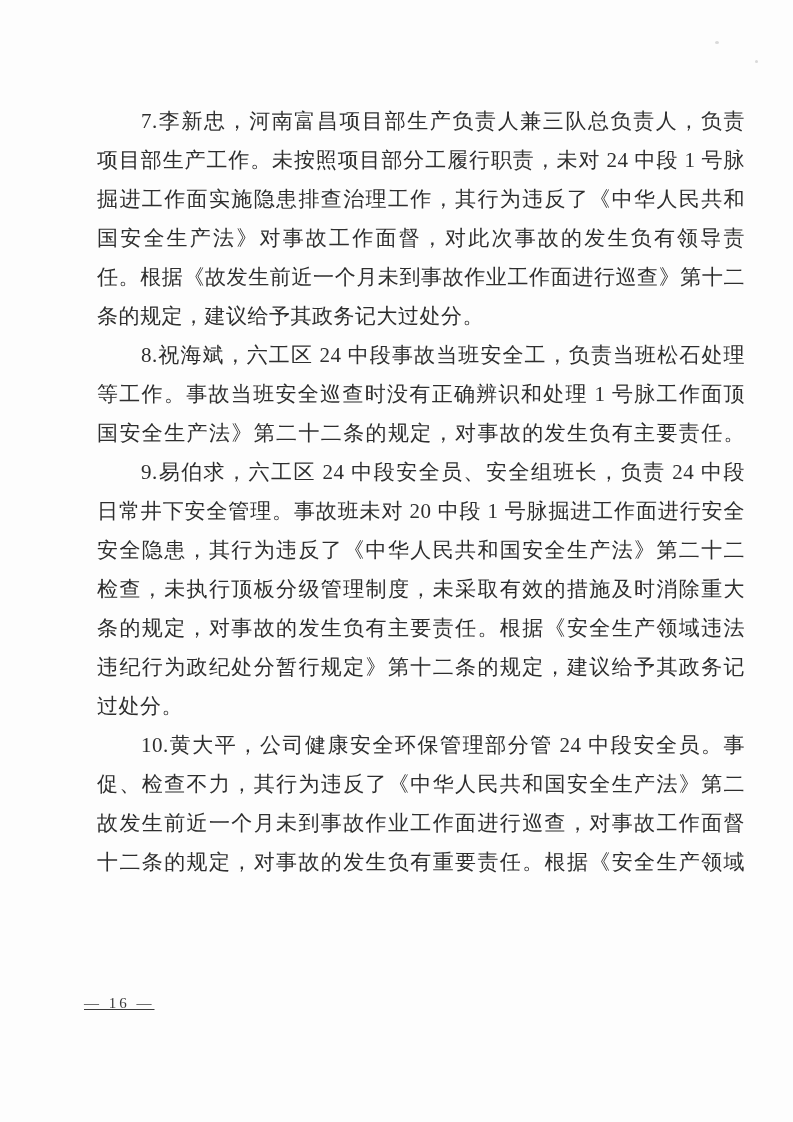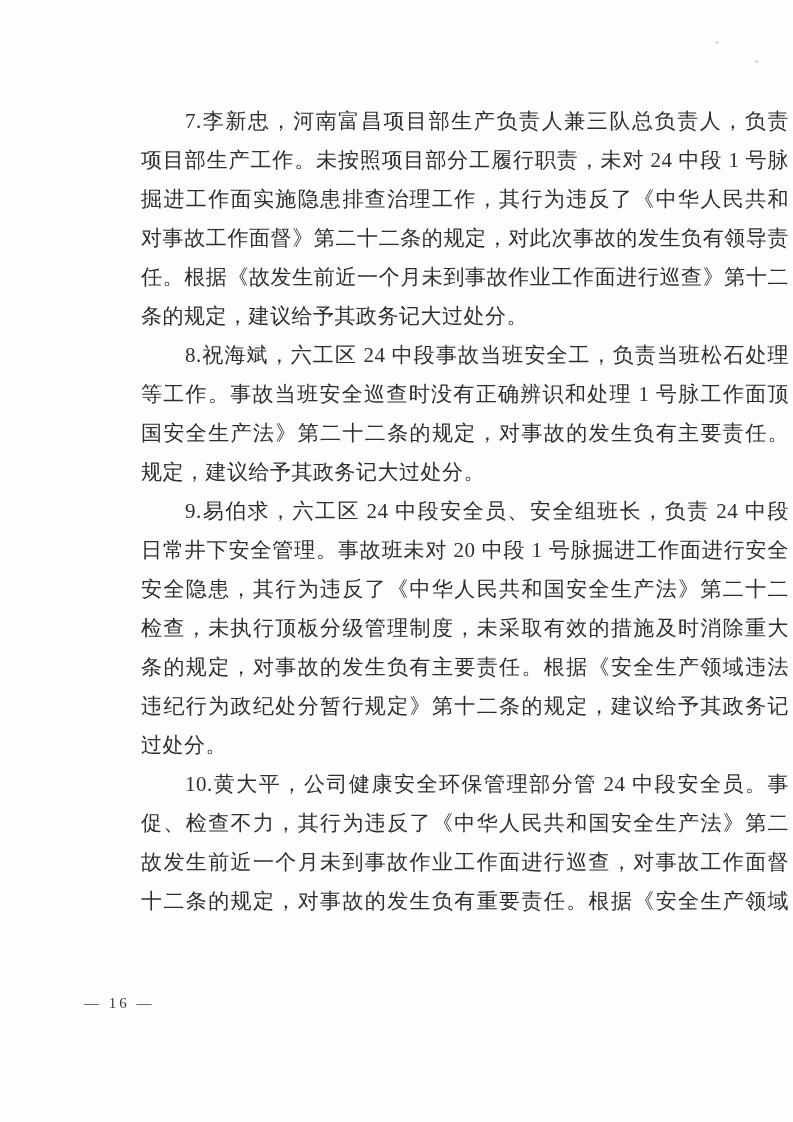--- a/index.html
+++ b/index.html
@@ -17,21 +17,20 @@
   }
   .text-block {
     position: absolute;
     left: 97px;
     top: 102px;
     width: 648px;
     color: #2e2e2e;
     font-size: 21px;
     line-height: 39px;
     letter-spacing: 0.5px;
-    margin-left: 44px;
   }
   .paragraph {
     margin: 0;
     padding: 0;
   }
   .line {
     height: 39px;
     text-align: justify;
     text-align-last: justify;
     white-space: nowrap;
@@ -44,20 +43,21 @@
     text-align-last: left;
   }
   .page-number {
     position: absolute;
     left: 84px;
     top: 995px;
     font-size: 15px;
     letter-spacing: 3px;
     color: #3a3a3a;
     white-space: nowrap;
+    text-decoration: underline;
   }
   .speck {
     position: absolute;
     background: #d9d9d9;
     border-radius: 50%;
   }
   .speck.s1 { left: 715px; top: 41px;  width: 4px; height: 3px; }
   .speck.s2 { left: 755px; top: 60px;  width: 3px; height: 3px; }
 </style>
 </head>
@@ -67,30 +67,29 @@
 
   <div class="speck s1"></div>
   <div class="speck s2"></div>
 
   <div class="text-block">
 
     <div class="paragraph">
       <div class="line indent">7.李新忠，河南富昌项目部生产负责人兼三队总负责人，负责</div>
       <div class="line">项目部生产工作。未按照项目部分工履行职责，未对 24 中段 1 号脉</div>
       <div class="line">掘进工作面实施隐患排查治理工作，其行为违反了《中华人民共和</div>
-      <div class="line">对事故工作面督》第二十二条的规定，对此次事故的发生负有领导责</div>
+      <div class="line">国安全生产法》对事故工作面督，对此次事故的发生负有领导责</div>
       <div class="line">任。根据《故发生前近一个月未到事故作业工作面进行巡查》第十二</div>
       <div class="line short">条的规定，建议给予其政务记大过处分。</div>
     </div>
 
     <div class="paragraph">
       <div class="line indent">8.祝海斌，六工区 24 中段事故当班安全工，负责当班松石处理</div>
       <div class="line">等工作。事故当班安全巡查时没有正确辨识和处理 1 号脉工作面顶</div>
       <div class="line">国安全生产法》第二十二条的规定，对事故的发生负有主要责任。</div>
-      <div class="line short">规定，建议给予其政务记大过处分。</div>
     </div>
 
     <div class="paragraph">
       <div class="line indent">9.易伯求，六工区 24 中段安全员、安全组班长，负责 24 中段</div>
       <div class="line">日常井下安全管理。事故班未对 20 中段 1 号脉掘进工作面进行安全</div>
       <div class="line">安全隐患，其行为违反了《中华人民共和国安全生产法》第二十二</div>
       <div class="line">检查，未执行顶板分级管理制度，未采取有效的措施及时消除重大</div>
       <div class="line">条的规定，对事故的发生负有主要责任。根据《安全生产领域违法</div>
       <div class="line">违纪行为政纪处分暂行规定》第十二条的规定，建议给予其政务记</div>
       <div class="line short">过处分。</div>

